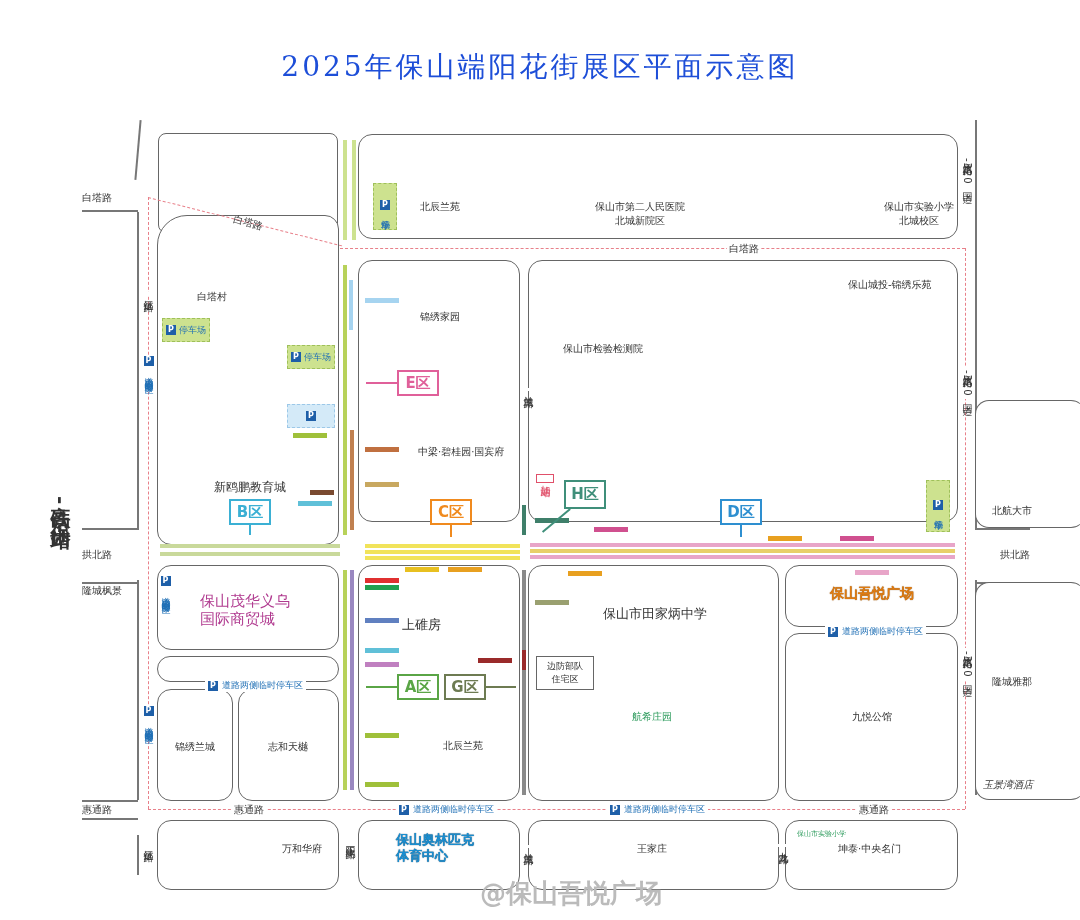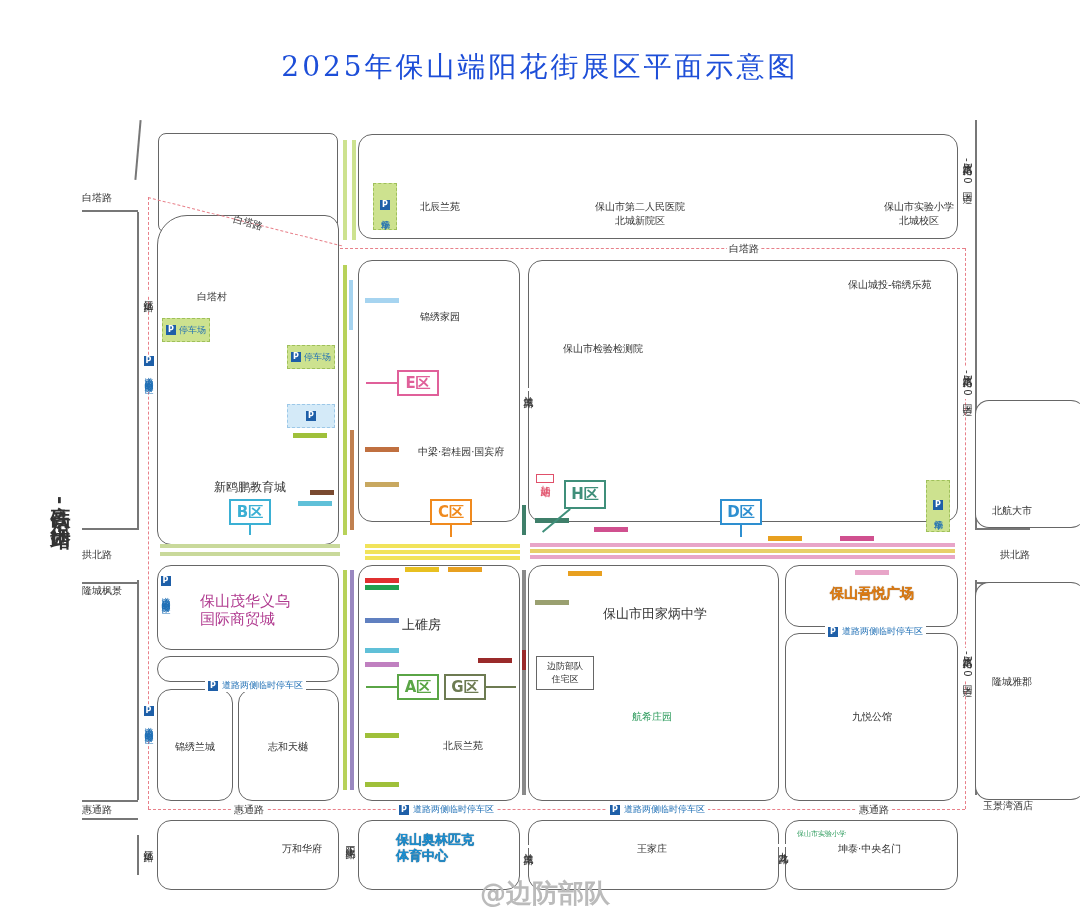--- a/index.html
+++ b/index.html
@@ -196,21 +196,21 @@
 <div class="lbl" style="left:82px;top:584px;">隆城枫景</div>
 <div class="lbl" style="left:402px;top:616px;font-size:13px;">上碓房</div>
 <div class="lbl" style="left:603px;top:605px;font-size:13px;">保山市田家炳中学</div>
 <div class="big" style="left:830px;top:585px;font-size:14px;color:#e07b10;text-shadow:0 0 1px #6a3a00;">保山吾悦广场</div>
 <div class="lbl" style="left:992px;top:504px;">北航大市</div>
 <div class="lbl" style="left:992px;top:675px;">隆城雅郡</div>
 <div class="lbl" style="left:536px;top:656px;border:1px solid #666;padding:3px 10px;white-space:pre;text-align:center;font-size:9px;background:#fff;">边防部队
 住宅区</div>
 <div class="lbl" style="left:632px;top:710px;color:#2a9a5a;">航希庄园</div>
 <div class="lbl" style="left:852px;top:710px;">九悦公馆</div>
-<div class="lbl" style="left:983px;top:799px;">玉景湾酒店</div>
+<div class="lbl" style="left:983px;top:778px;font-style:italic;">玉景湾酒店</div>
 <div class="lbl" style="left:175px;top:740px;">锦绣兰城</div>
 <div class="lbl" style="left:268px;top:740px;">志和天樾</div>
 <div class="lbl" style="left:443px;top:739px;">北辰兰苑</div>
 <div class="lbl" style="left:282px;top:842px;">万和华府</div>
 <div class="big" style="left:396px;top:832px;font-size:13px;color:#1a8ed0;white-space:pre;text-shadow:0 0 1px #003050;">保山奥林匹克
 体育中心</div>
 <div class="lbl" style="left:637px;top:842px;">王家庄</div>
 <div class="lbl" style="left:838px;top:842px;">坤泰·中央名门</div>
 <div class="lbl" style="left:797px;top:829px;font-size:7px;color:#2a9a5a;">保山市实验小学</div>
 <div class="vlbl" style="left:536px;top:474px;color:#e0506a;border:1px solid #e0506a;padding:2px 1px;">加油站</div>
@@ -239,13 +239,13 @@
 <div class="edge" style="left:740px;top:525px;width:1.5px;height:12px;background:#2e8fd0;"></div>
 <div class="zone" style="left:397px;top:674px;width:42px;height:26px;border-color:#5aa546;color:#5aa546;">
     <span>A区</span>
   </div>
 <div class="edge" style="left:366px;top:686px;width:31px;height:1.5px;background:#5aa546;"></div>
 <div class="zone" style="left:444px;top:674px;width:42px;height:26px;border-color:#6d7b52;color:#6d7b52;">
     <span>G区</span>
   </div>
 <div class="edge" style="left:486px;top:686px;width:30px;height:1.5px;background:#6d7b52;"></div>
 
-<div class="watermark">@边防部队</div>
+<div class="watermark">@保山吾悦广场</div>
 
 </body></html>

